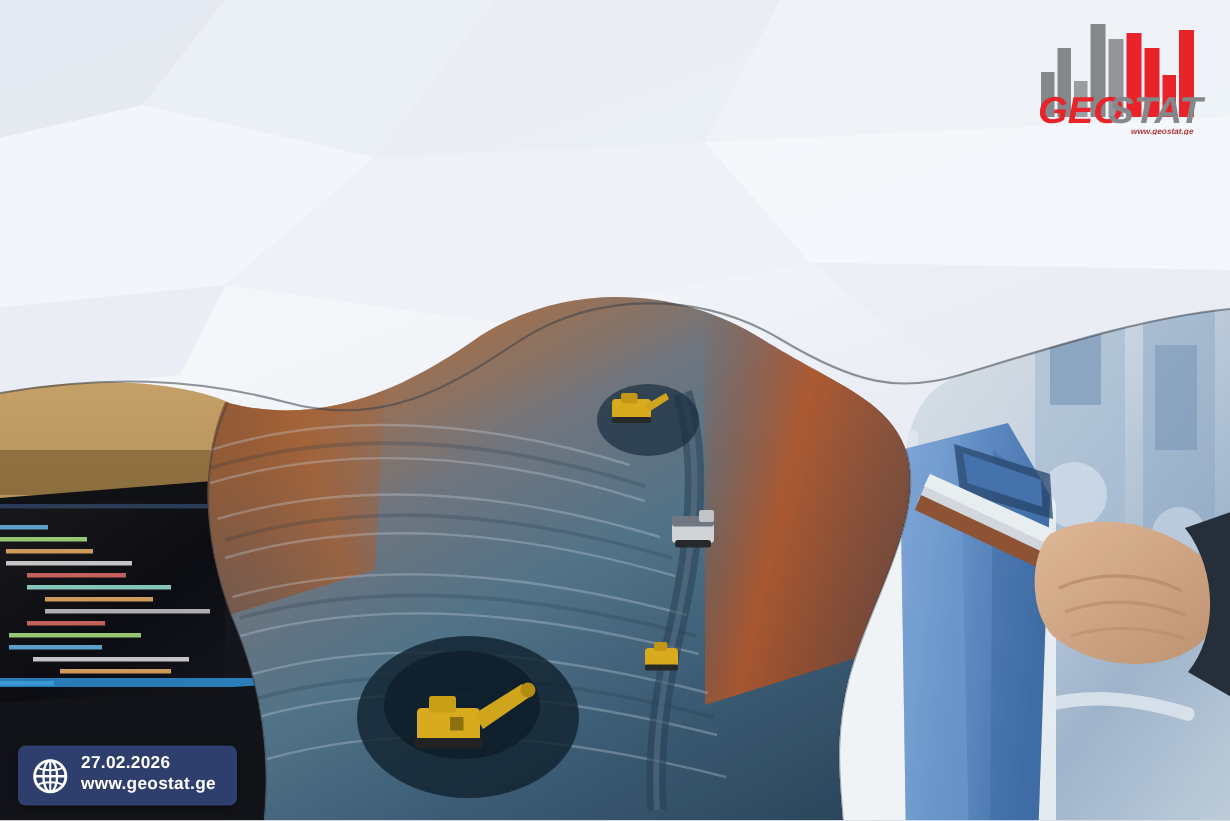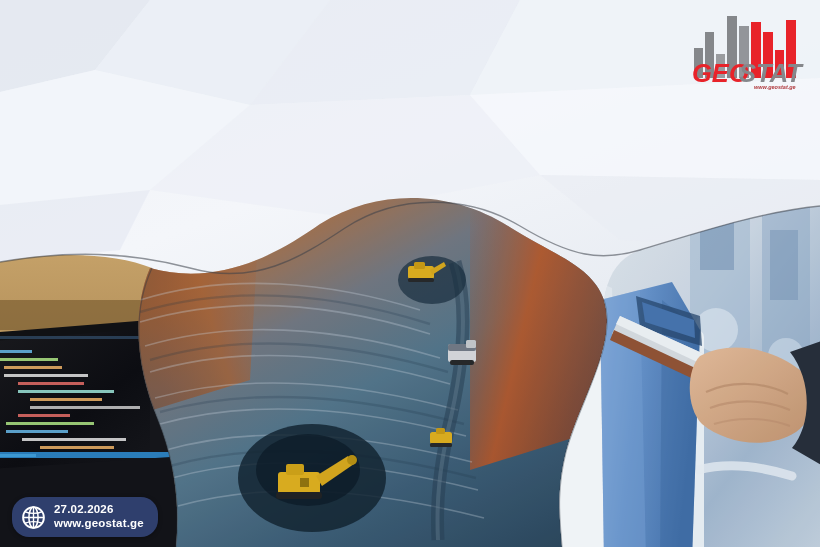--- a/index.html
+++ b/index.html
@@ -60,21 +60,21 @@
     z-index:8;
     font-style:italic;
   }
   .logo svg { width:100%; height:100%; display:block; }
 
   
   .badge {
     position:absolute; left:12px; bottom:10px;
     height:40px; min-width:140px;
     background:#2f3f6d;
-    border-radius:17px;
+    border-radius:5px;
     display:flex; align-items:center; gap:8px;
     padding:0 14px 0 9px;
     z-index:9;
     box-shadow:0 1px 4px rgba(0,0,0,.35);
   }
   .badge .globe { width:25px; height:25px; flex:0 0 auto; }
   .badge .globe svg { width:100%; height:100%; display:block; }
   .badge .btxt { display:flex; flex-direction:column; line-height:1.18; }
   .badge .btxt span {
     color:#ffffff; font-size:11.5px; font-weight:600;

